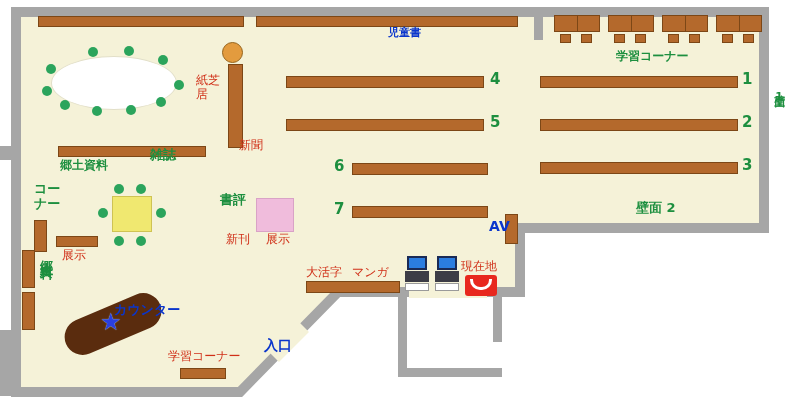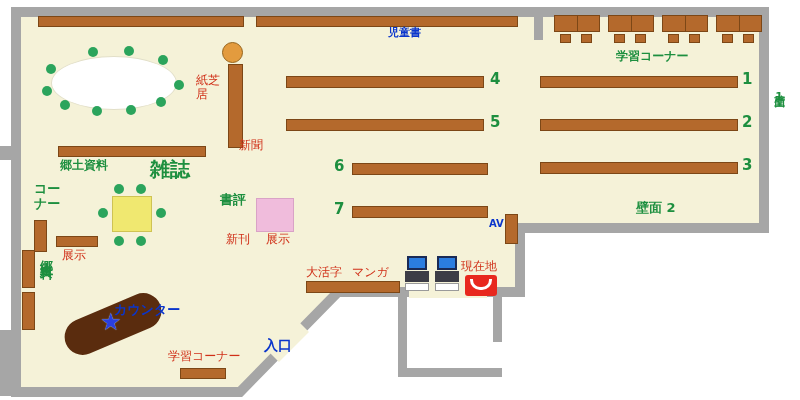--- a/index.html
+++ b/index.html
@@ -160,28 +160,28 @@
   <div class="num" style="left:490px;top:113px">5</div>
   <div class="num" style="left:334px;top:157px">6</div>
   <div class="num" style="left:334px;top:200px">7</div>
   <div class="num" style="left:742px;top:70px">1</div>
   <div class="num" style="left:742px;top:113px">2</div>
   <div class="num" style="left:742px;top:156px">3</div>
 
   <div class="lbl red" style="left:196px;top:74px;width:26px">紙芝居</div>
   <div class="lbl red" style="left:239px;top:139px">新聞</div>
   <div class="lbl green" style="left:60px;top:159px">郷土資料</div>
-  <div class="lbl green" style="left:150px;top:158px;font-size:20px">雑誌</div>
+  <div class="lbl green" style="left:150px;top:148px;font-size:13px">雑誌</div>
   <div class="lbl green" style="left:34px;top:182px;width:28px;font-size:13px">コーナー</div>
   <div class="lbl red" style="left:62px;top:249px">展示</div>
   <div class="lbl green vert" style="left:38px;top:250px;font-size:13px">郷土資料</div>
   <div class="lbl green" style="left:220px;top:193px;font-size:13px">書評</div>
   <div class="lbl red" style="left:226px;top:233px">新刊</div>
   <div class="lbl red" style="left:266px;top:233px">展示</div>
   <div class="lbl red" style="left:306px;top:266px">大活字</div>
   <div class="lbl red" style="left:352px;top:266px">マンガ</div>
   <div class="lbl red" style="left:461px;top:260px;font-weight:normal">現在地</div>
-  <div class="lbl blue" style="left:489px;top:218px;font-size:10px">AV</div>
+  <div class="lbl blue" style="left:489px;top:218px;font-size:14px">AV</div>
   <div class="lbl blue" style="left:114px;top:303px;font-size:13px">カウンター</div>
   <div class="lbl red" style="left:168px;top:350px">学習コーナー</div>
   <div class="lbl blue" style="left:264px;top:337px;font-size:14px">入口</div>
 
 </div>
 
 </body></html>

